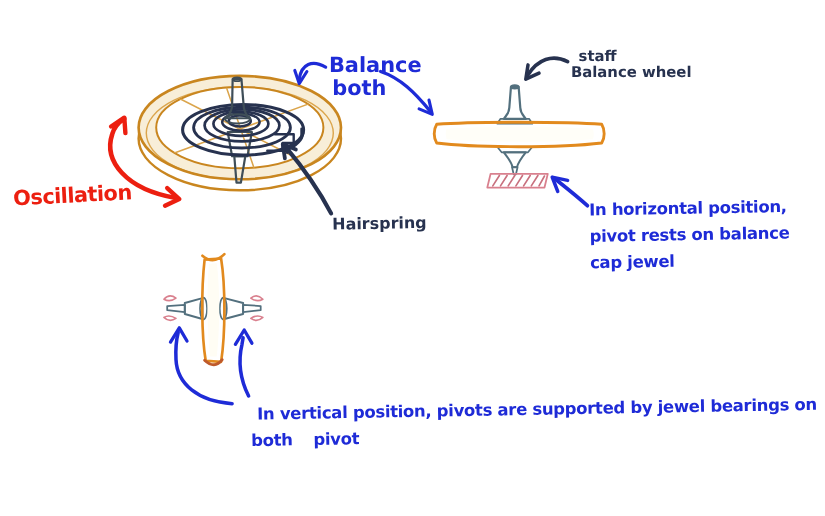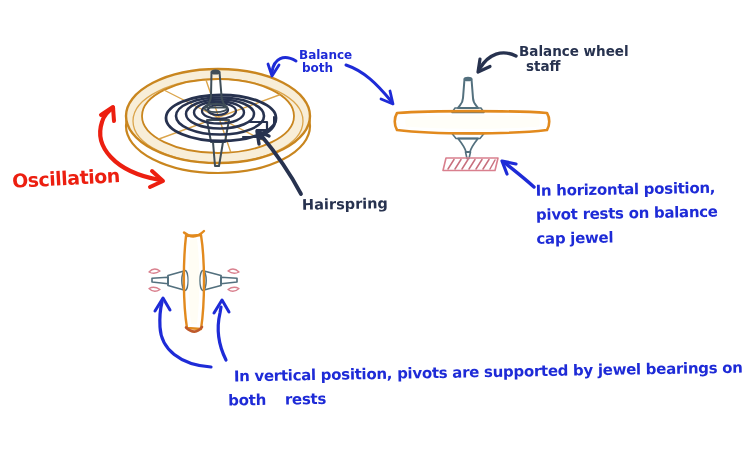--- a/index.html
+++ b/index.html
@@ -6,21 +6,21 @@
   .canvas{
     position:relative;width:750px;height:469px;background:#fff;overflow:hidden;
     font-family:"DejaVu Sans",sans-serif;
   }
   .canvas svg{position:absolute;left:0;top:0;}
   .lbl{position:absolute;font-weight:700;white-space:nowrap;line-height:1.12;}
   .lbl .ln{display:block;}
   .red-t{color:var(--red);font-size:19px;letter-spacing:-0.5px;transform:rotate(-3deg);}
   .blue-t{color:var(--blue);}
   .navy-t{color:var(--navy);}
-  #balance-wheel-label{left:299px;top:49px;font-size:12px;}
+  #balance-wheel-label{left:299px;top:49px;font-size:19px;}
   #balance-wheel-label .ln2{margin-left:3px;}
   #hairspring-label{left:302px;top:196px;font-size:14.5px;transform:rotate(-1deg);}
   #staff-label{left:519px;top:44px;font-size:13.5px;}
   #staff-label .ln2{margin-left:7px;}
   #oscillation-label{left:12px;top:168px;}
   .note{position:absolute;font-weight:700;color:var(--blue);font-size:15px;
         letter-spacing:-0.3px;line-height:24px;transform:rotate(-1deg);}
   #horizontal-note{left:536px;top:177px;}
   #vertical-note{left:228px;top:360px;}
   #vertical-note .ln1{margin-left:6px;}
@@ -193,30 +193,30 @@
 <div class="lbl red-t" id="oscillation-label">Oscillation</div>
 
 <div class="lbl blue-t" id="balance-wheel-label">
   <span class="ln ln1">Balance</span>
   <span class="ln ln2">both</span>
 </div>
 
 <div class="lbl navy-t" id="hairspring-label">Hairspring</div>
 
 <div class="lbl navy-t" id="staff-label">
+  <span class="ln ln2">staff</span>
   <span class="ln ln1">Balance wheel</span>
-  <span class="ln ln2">staff</span>
 </div>
 
 <div class="note" id="horizontal-note">
   <span class="ln ln1">In horizontal position,</span>
   <span class="ln ln2">pivot rests on balance</span>
   <span class="ln ln3">cap jewel</span>
 </div>
 
 <div class="note" id="vertical-note">
   <span class="ln ln1">In vertical position,</span>
   <span class="ln ln2">pivots are supported by</span>
   <span class="ln ln3">jewel bearings on both</span>
-  <span class="ln ln4">rests</span>
+  <span class="ln ln4">pivot</span>
 </div>
 
 </div>
 
 </body></html>

